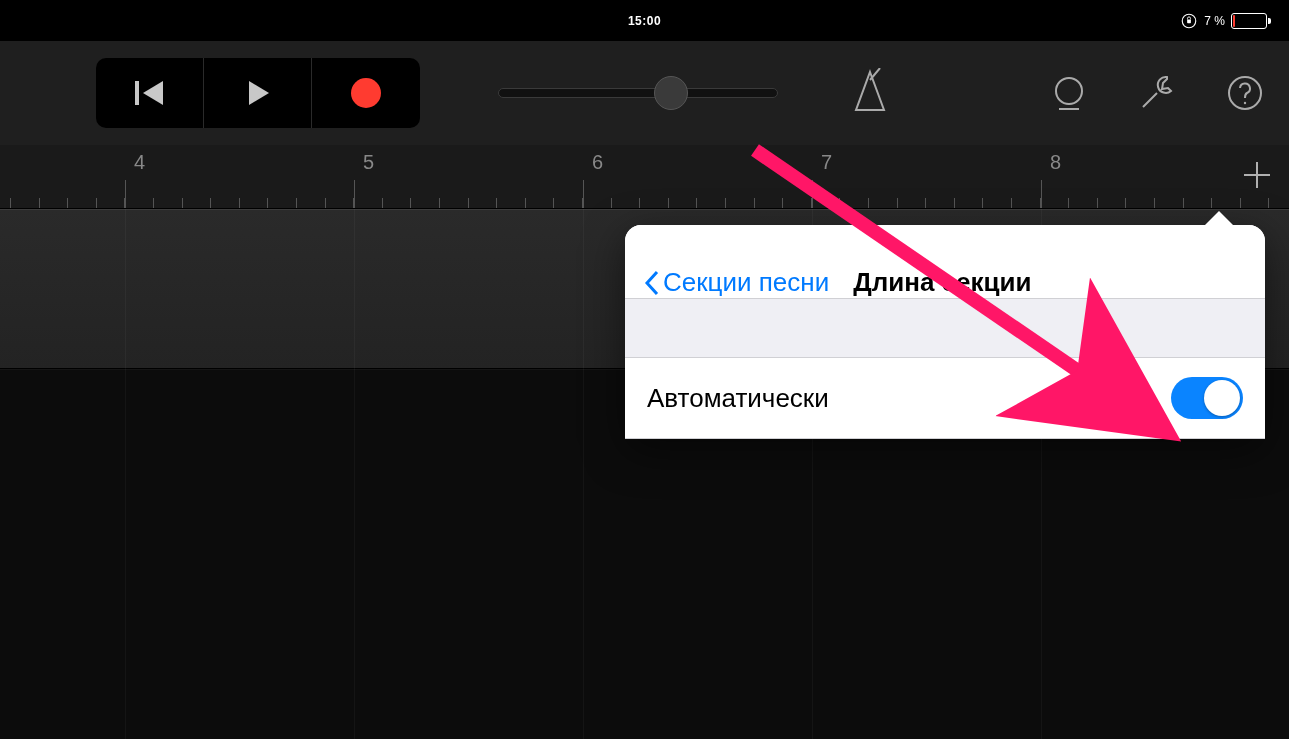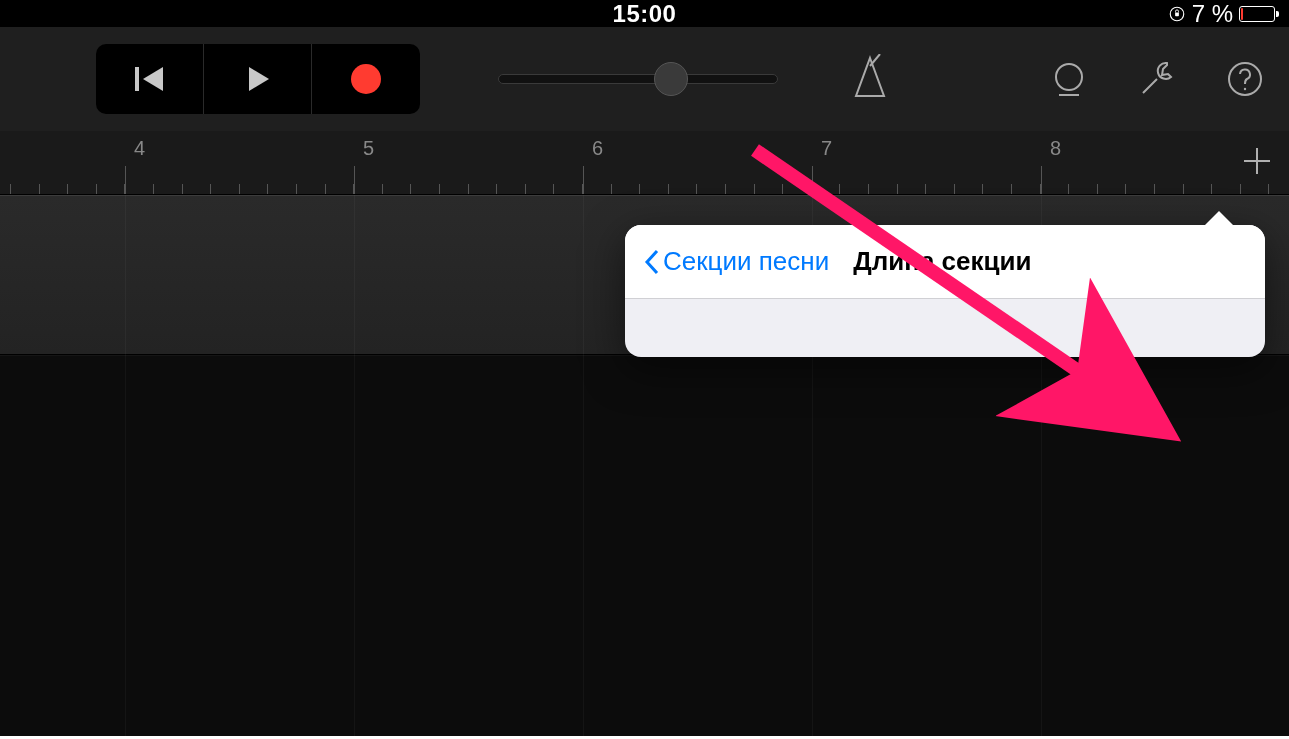--- a/index.html
+++ b/index.html
@@ -6,28 +6,28 @@
   body {
     width: 1289px;
     height: 739px;
     background: #fff;
     font-family: -apple-system, "Helvetica Neue", Arial, sans-serif;
     overflow: hidden;
     position: relative;
   }
 
   .status-bar {
-    height: 27px;
+    height: 41px;
     background: #000;
     color: #fff;
     display: flex;
     align-items: center;
     justify-content: space-between;
-    padding: 0 14px;
-    font-size: 24px;
+    padding: 0 22px;
+    font-size: 12px;
   }
   .status-center { position: absolute; left: 50%; transform: translateX(-50%); font-weight: 600; letter-spacing: .5px;}
   .status-right { display: flex; align-items: center; gap: 6px; }
   .battery-icon {
     width: 36px; height: 16px; border: 1.5px solid #fff; border-radius: 3px;
     position: relative; display: inline-block;
   }
   .battery-icon::after {
     content: ""; position: absolute; right: -5px; top: 4px; width: 3px; height: 6px;
     background: #fff; border-radius: 0 2px 2px 0;
@@ -128,21 +128,21 @@
   .popover::before{
     content:"";
     position:absolute; top:-14px; right:30px;
     border:16px solid transparent;
     border-bottom-color:#fff;
     border-top:none;
   }
   .pop-head{
     background:#fff;
     height:74px;
-    display:flex; align-items:center;
+    display:flex; align-items:flex-end;
     padding: 0 18px;
     border-bottom:1px solid #d0d0d4;
     border-radius:16px 16px 0 0;
     gap:16px;
   }
   .back-link{color:#007aff; display:flex;align-items:center;gap:2px; font-size:26px;}
   .back-link svg{stroke:#007aff;stroke-width:3;fill:none;}
   .pop-title{font-weight:700; font-size:26px; margin-left:8px;}
   .pop-gap{height:58px;}
   .pop-row{
@@ -322,20 +322,26 @@
   <div class="pop-head">
     <span class="back-link">
       <svg width="18" height="28" viewBox="0 0 18 28">
         <polyline points="14,3 4,14 14,25"></polyline>
       </svg>
       <span>Секции песни</span>
     </span>
     <span class="pop-title">Длина секции</span>
   </div>
   <div class="pop-gap"></div>
+  <div class="pop-row">
+    <span>Автоматически</span>
+    <span class="switch">
+      <span class="knob"></span>
+    </span>
+  </div>
   <div class="pop-bottom"></div>
 </div>
 
 <div class="anno-arrow">
   <svg width="440" height="320" viewBox="0 0 440 320">
     <defs>
       <marker id="ah" markerWidth="14" markerHeight="14" refX="8" refY="6" orient="auto">
         <path d="M0,0 L12,6 L0,12 L3,6 z" fill="#ff1667"></path>
       </marker>
     </defs>

